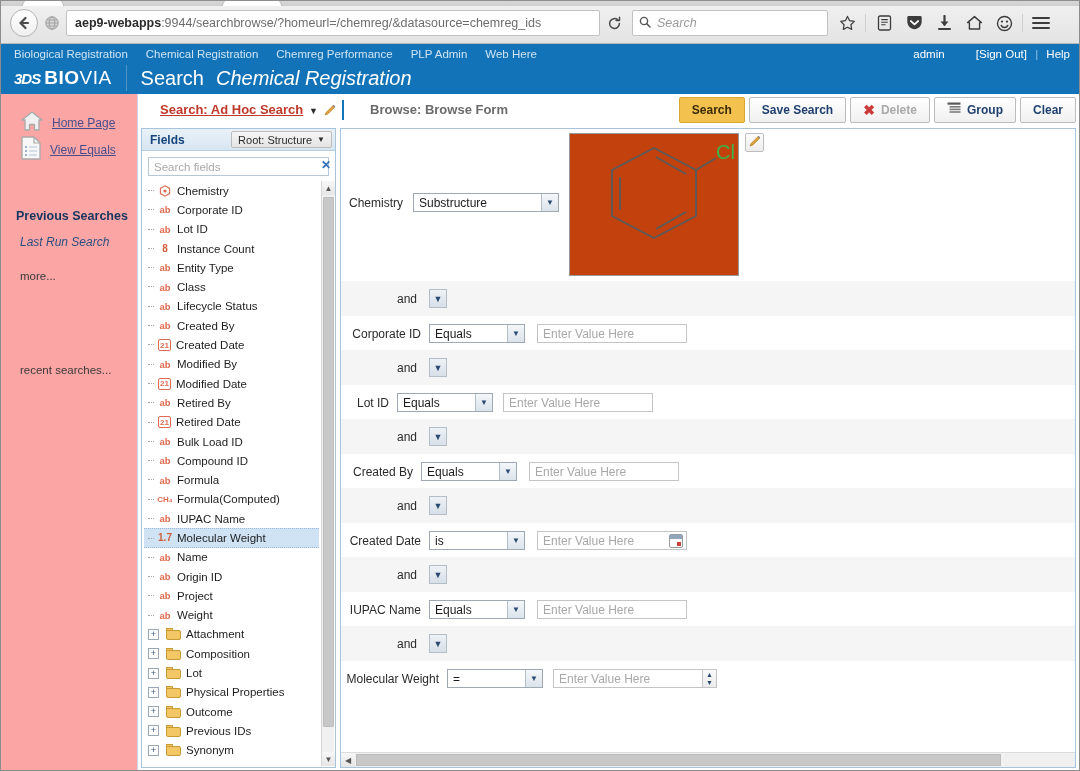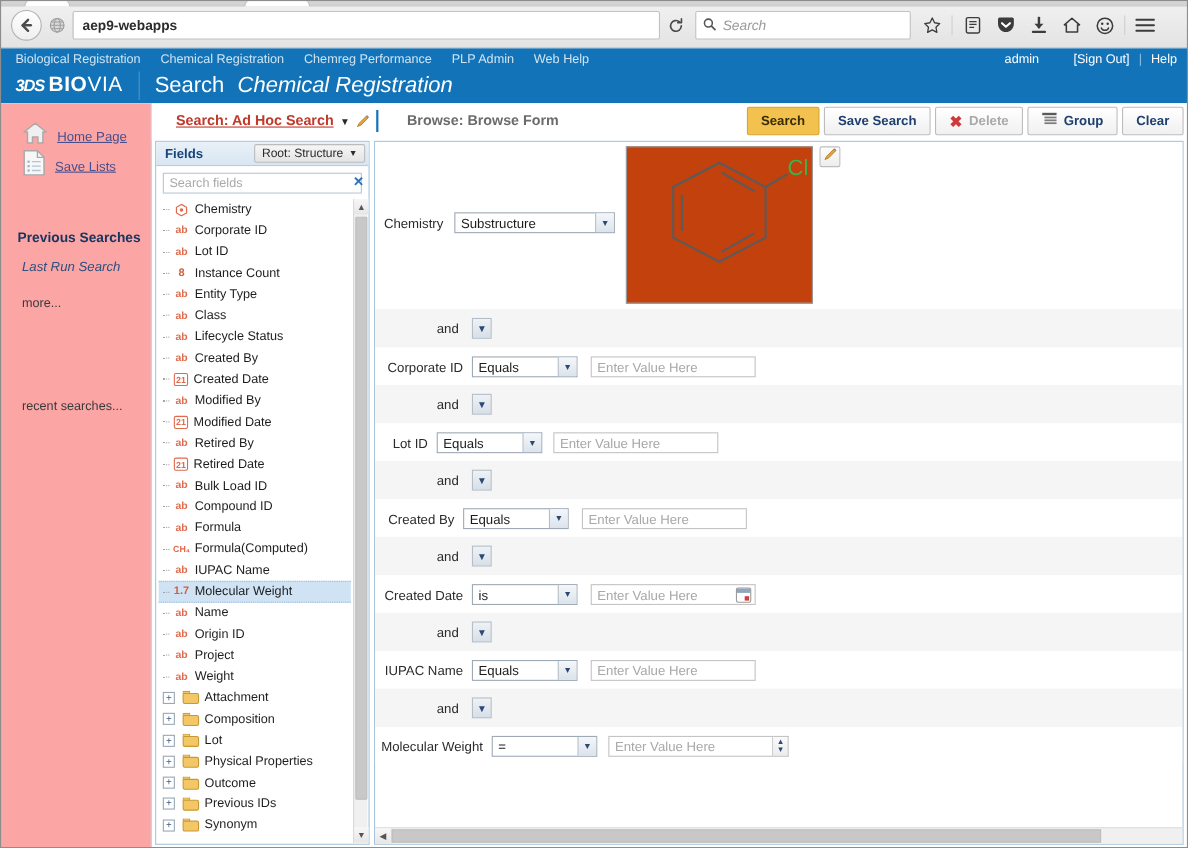--- a/index.html
+++ b/index.html
@@ -237,20 +237,21 @@
       <svg width="16" height="16" viewBox="0 0 16 16">
         <circle cx="8" cy="8" r="6.2" fill="#d7d7d7" stroke="#9a9a9a" stroke-width="1"></circle>
         <ellipse cx="8" cy="8" rx="2.8" ry="6.2" fill="none" stroke="#9a9a9a" stroke-width="0.9"></ellipse>
         <path d="M2 8 H14 M3 5 H13 M3 11 H13" stroke="#9a9a9a" stroke-width="0.8" fill="none"></path>
       </svg>
     </div>
     <div class="url-sep"></div>
 
     <div class="urlbar">
       <span class="host">aep9-webapps</span>
+        <span>:9944/searchbrowse/?homeurl=/chemreg/&amp;datasource=chemreg_ids</span>
     </div>
 
     <div class="reloadbtn">
       <svg width="15" height="15" viewBox="0 0 15 15">
         <path d="M12.4 7.5 a4.9 4.9 0 1 1 -1.6 -3.6" stroke="#4a4a4a" stroke-width="1.5" fill="none" stroke-linecap="round"></path>
         <path d="M12.5 1.2 V4.6 H9.1" stroke="#4a4a4a" stroke-width="1.5" fill="none" stroke-linecap="round" stroke-linejoin="round"></path>
       </svg>
     </div>
 
     <div class="searchbar">
@@ -310,21 +311,21 @@
       </div>
     </div>
   </div>
 
   <div class="appbar">
     <div class="appnav">
       <a>Biological Registration</a>
       <a>Chemical Registration</a>
       <a>Chemreg Performance</a>
       <a>PLP Admin</a>
-      <a>Web Help</a>
+      <a>Web Here</a>
     </div>
     <div class="appuser">
       <span>admin</span>
       <a style="margin-left:4px;padding-left:24px;">[Sign Out]</a>
       <span class="sep">|</span>
       <a>Help</a>
     </div>
     <div class="brandrow">
       <span class="ds-mark">3DS</span>
       <span class="biovia"><span>BIO</span><span class="lite">VIA</span></span>
@@ -353,21 +354,21 @@
               <g fill="#9bb3cc">
                 <rect x="5" y="10" width="2" height="2"></rect>
                 <rect x="5" y="14" width="2" height="2"></rect>
                 <rect x="5" y="18" width="2" height="2"></rect>
               </g>
               <g stroke="#b3c4d6" stroke-width="1.2">
                 <path d="M9 11 H17 M9 15 H17 M9 19 H17"></path>
               </g>
             </svg>
         </span>
-        <a>Save Lists</a>
+        <a>View Equals</a>
       </div>
       <div class="prevsearch">Previous Searches</div>
       <div class="lastrun">Last Run Search</div>
       <div class="moreitem">more...</div>
       <div class="recentitem">recent searches...</div>
     </div>
 
     <div class="tabsrow">
       <div class="tab-adhoc">Search: Ad Hoc Search</div>
       <div class="tab-caret">▼</div>

